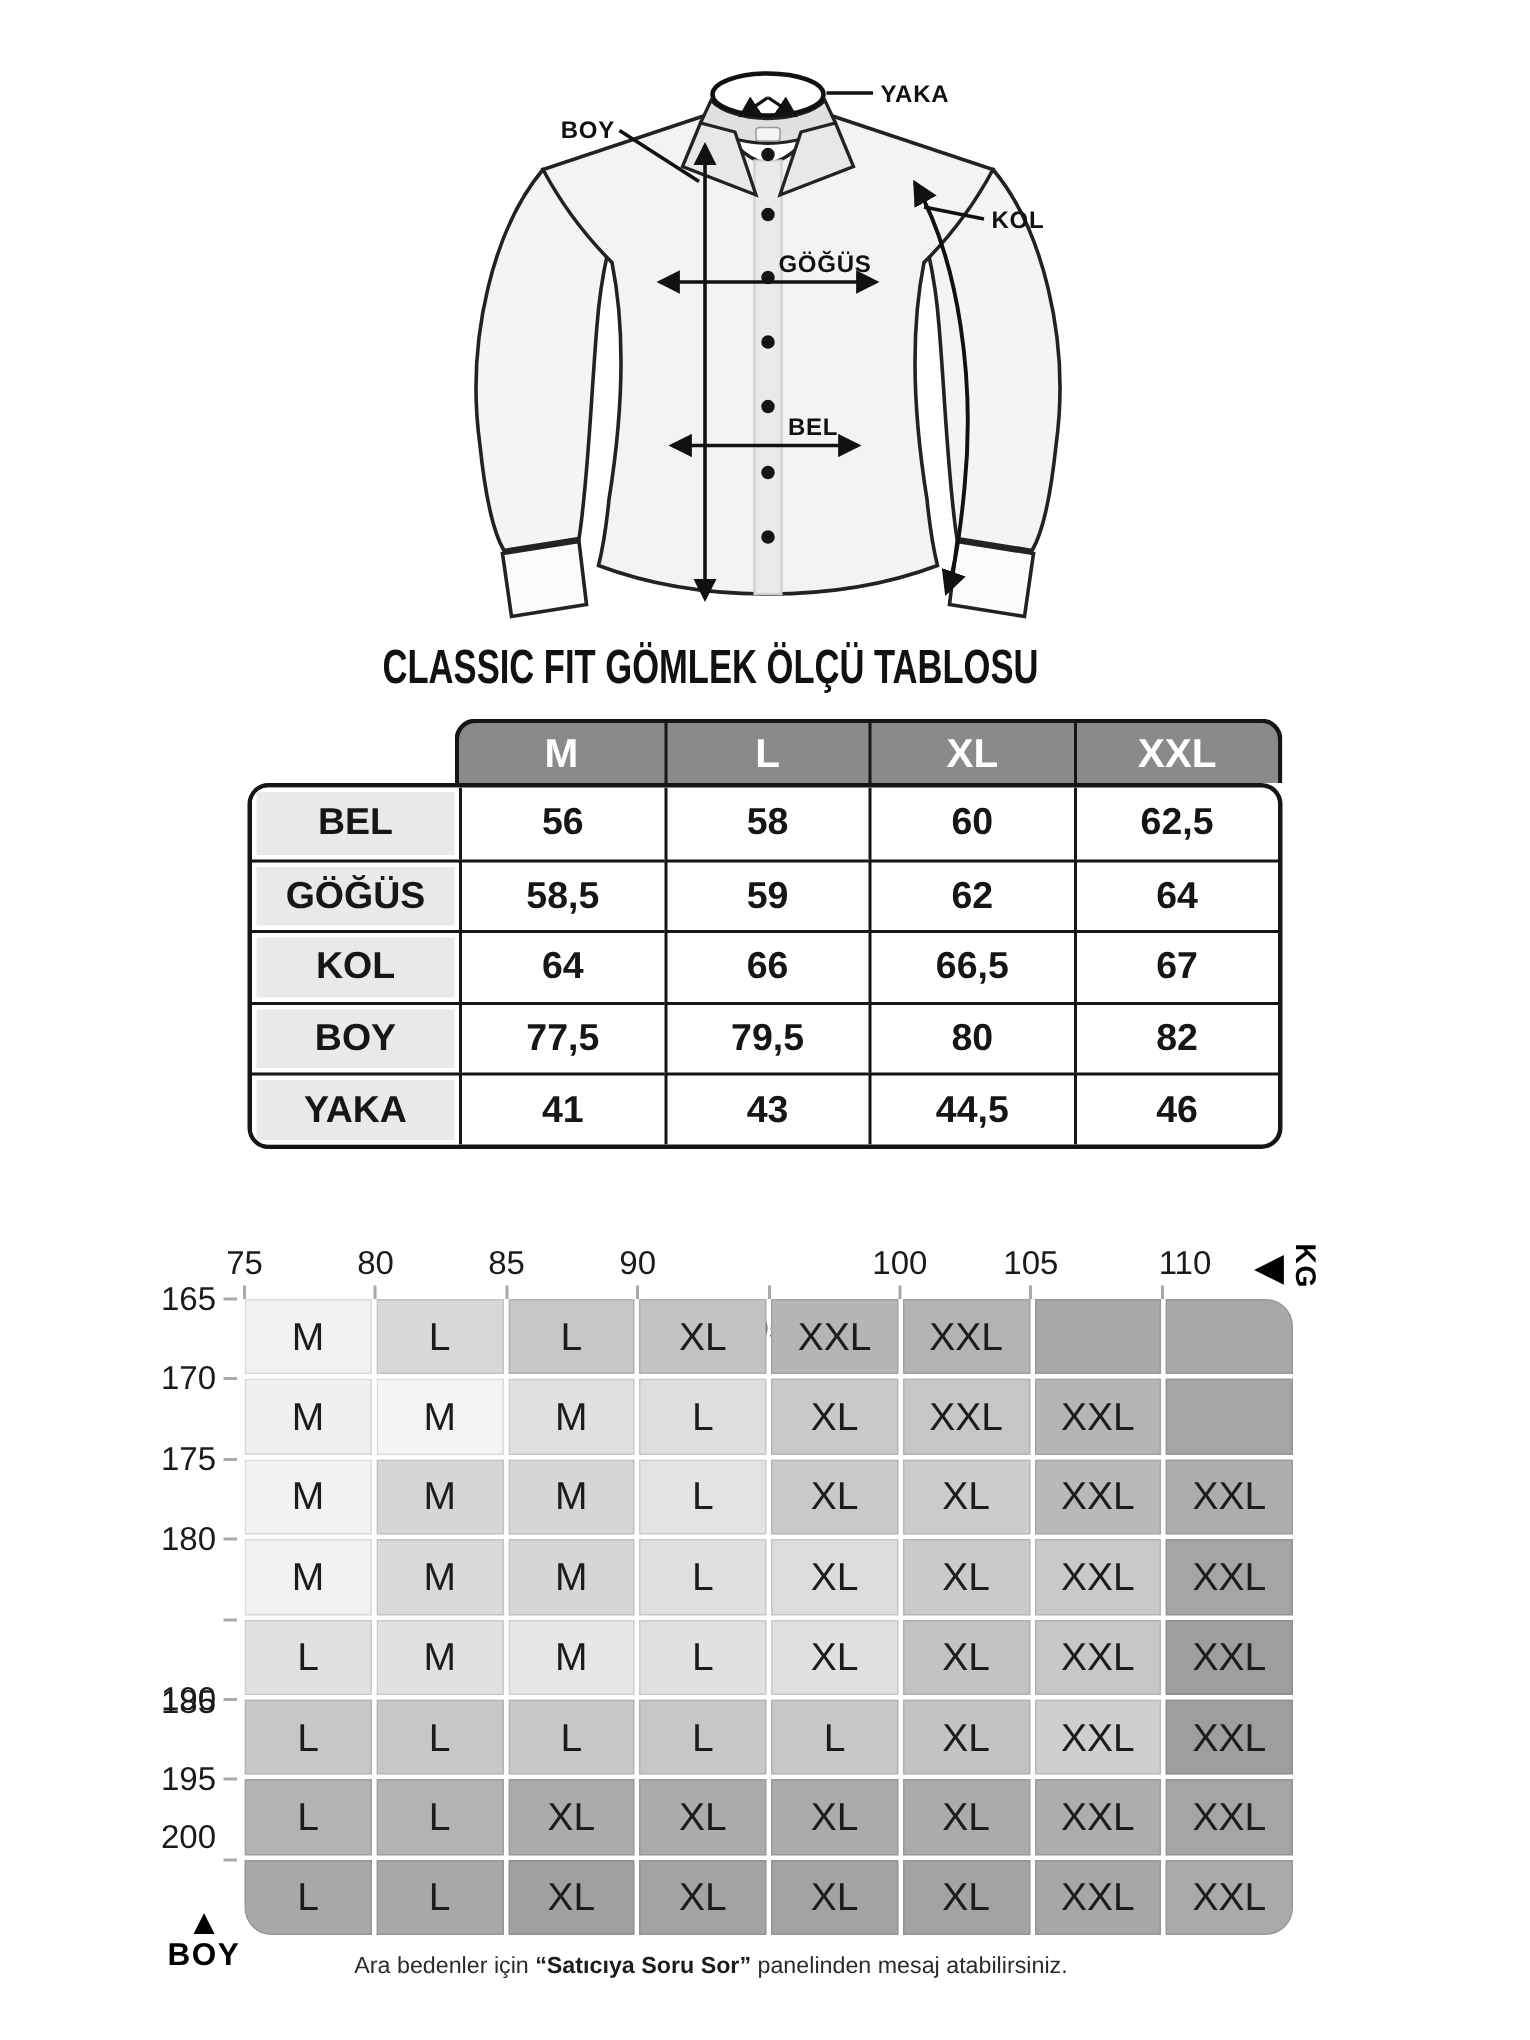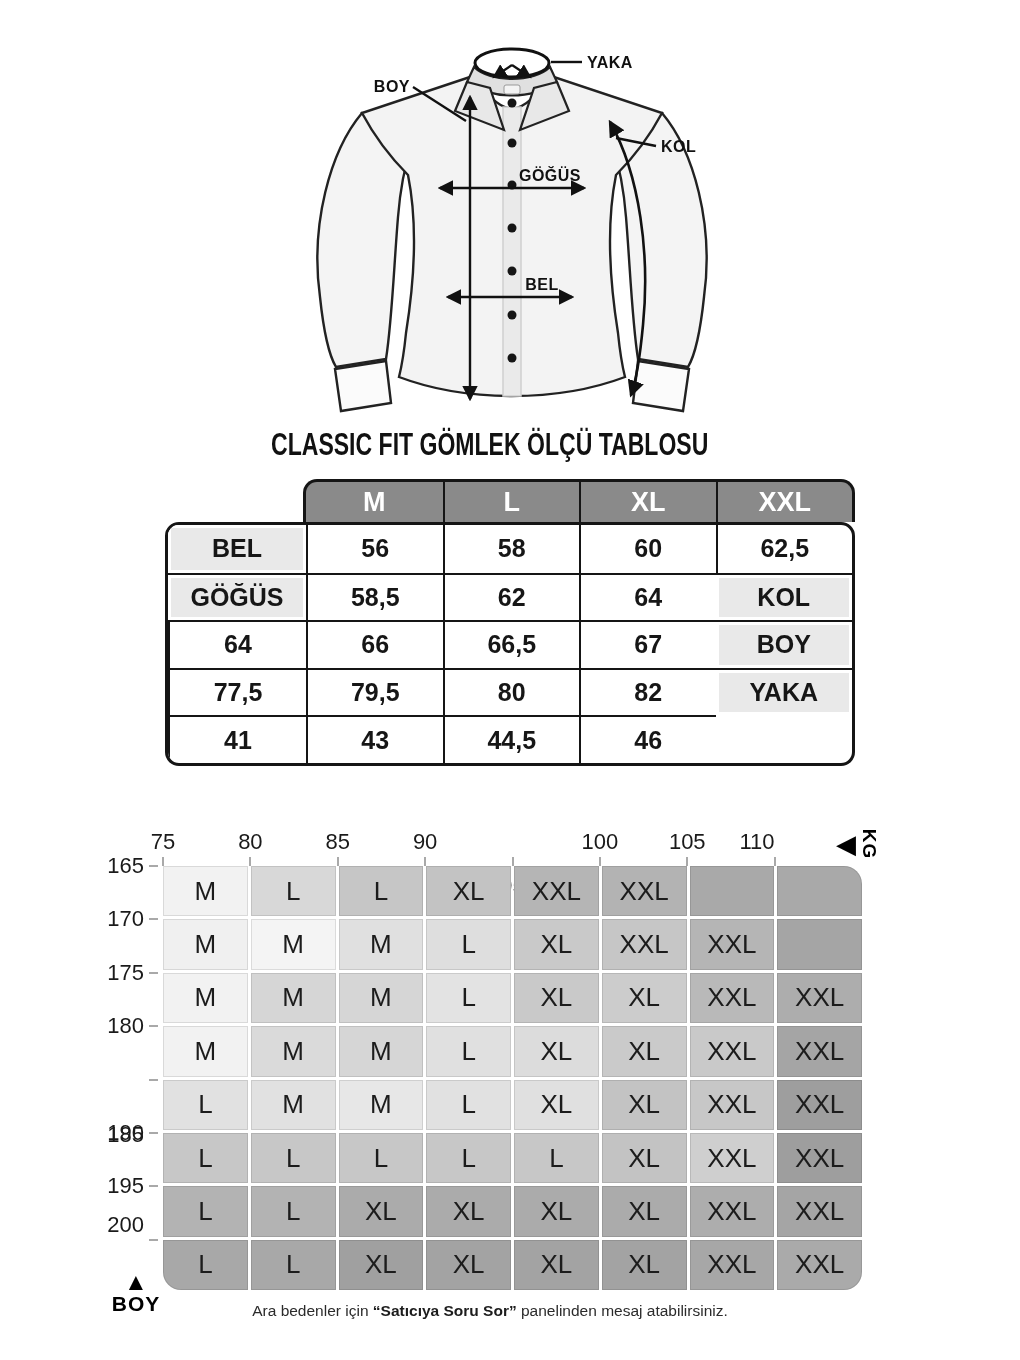--- a/index.html
+++ b/index.html
@@ -1,17 +1,17 @@
 <!DOCTYPE html>
 <html><head>
 <meta charset="utf-8">
 <style>
   html,body{margin:0;padding:0;background:#fff;}
   .canvas{position:relative;width:948px;height:1360px;background:#fff;overflow:hidden;
-          font-family:"Liberation Sans",sans-serif;color:#141414;padding-left:32px;}
+          font-family:"Liberation Sans",sans-serif;color:#141414;}
   
   .title{position:absolute;left:0;right:0;text-align:center;}
   .title .cond{display:inline-block;transform:scaleX(0.72);transform-origin:center;
                font-weight:800;white-space:nowrap;color:#111;}
   #title1{top:426px;font-size:32px;}
   #title2{top:783px;font-size:29px;}
   
   #shirt{position:absolute;left:250px;top:25px;}
   .anno-text{font-family:"Liberation Sans",sans-serif;font-weight:800;font-size:16px;
              fill:#111;letter-spacing:.5px;}
@@ -128,20 +128,21 @@
         <div class="st-hcell">XXL</div>
       </div>
     <div class="st-body">
         <div class="st-cell st-label">BEL</div>
         <div class="st-cell st-val bl">56</div>
         <div class="st-cell st-val bl">58</div>
         <div class="st-cell st-val bl">60</div>
         <div class="st-cell st-val bl">62,5</div>
         <div class="st-cell st-label bt">GÖĞÜS</div>
         <div class="st-cell st-val bl bt">58,5</div>
+        <div class="st-cell st-val bl bt">59</div>
         <div class="st-cell st-val bl bt">62</div>
         <div class="st-cell st-val bl bt">64</div>
         <div class="st-cell st-label bt">KOL</div>
         <div class="st-cell st-val bl bt">64</div>
         <div class="st-cell st-val bl bt">66</div>
         <div class="st-cell st-val bl bt">66,5</div>
         <div class="st-cell st-val bl bt">67</div>
         <div class="st-cell st-label bt">BOY</div>
         <div class="st-cell st-val bl bt">77,5</div>
         <div class="st-cell st-val bl bt">79,5</div>
@@ -164,21 +165,21 @@
       <div class="kg-num" style="left: 152.75px;">85</div>
       <div class="kg-tick" style="left: 173.75px;"></div>
       <div class="kg-num" style="left: 240.125px;">90</div>
       <div class="kg-tick" style="left: 261.125px;"></div>
       <div class="kg-num" style="left: 327.5px; margin-top: 44px;">95</div>
       <div class="kg-tick" style="left: 348.5px;"></div>
       <div class="kg-num" style="left: 414.875px;">100</div>
       <div class="kg-tick" style="left: 435.875px;"></div>
       <div class="kg-num" style="left: 502.25px;">105</div>
       <div class="kg-tick" style="left: 523.25px;"></div>
-      <div class="kg-num" style="left: 572px;">110</div>
+      <div class="kg-num" style="left: 605px;">110</div>
       <div class="kg-tick" style="left: 610.625px;"></div>
     </div>
   <div id="kg-marker">
     <span class="tri">◀</span>
     <span class="kg-text">KG</span>
   </div>
 
   <div id="h-axis">
       <div class="h-num" style="top: 853px;">165</div>
       <div class="h-tick" style="top: 865px;"></div>

